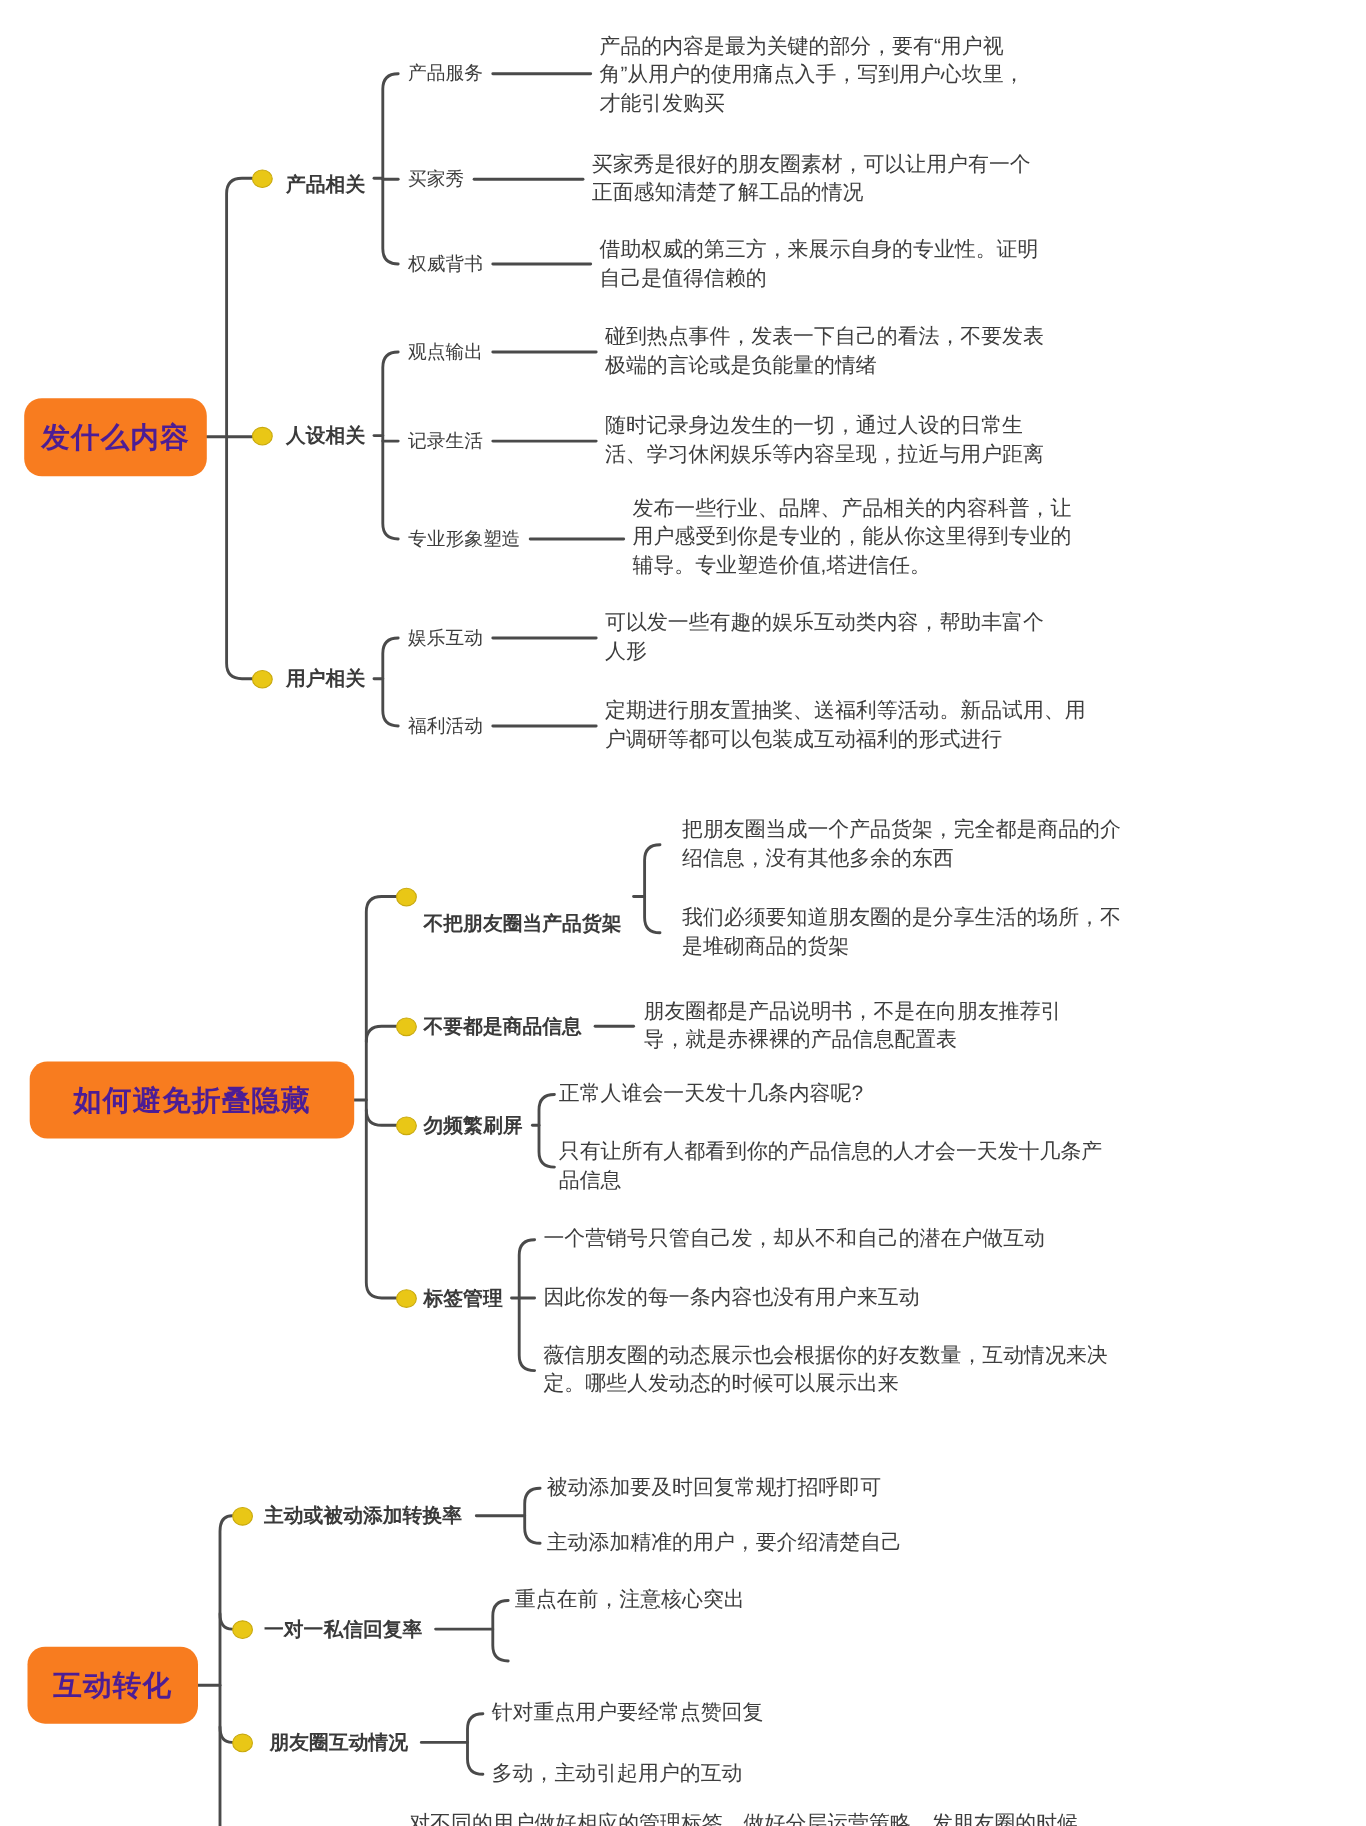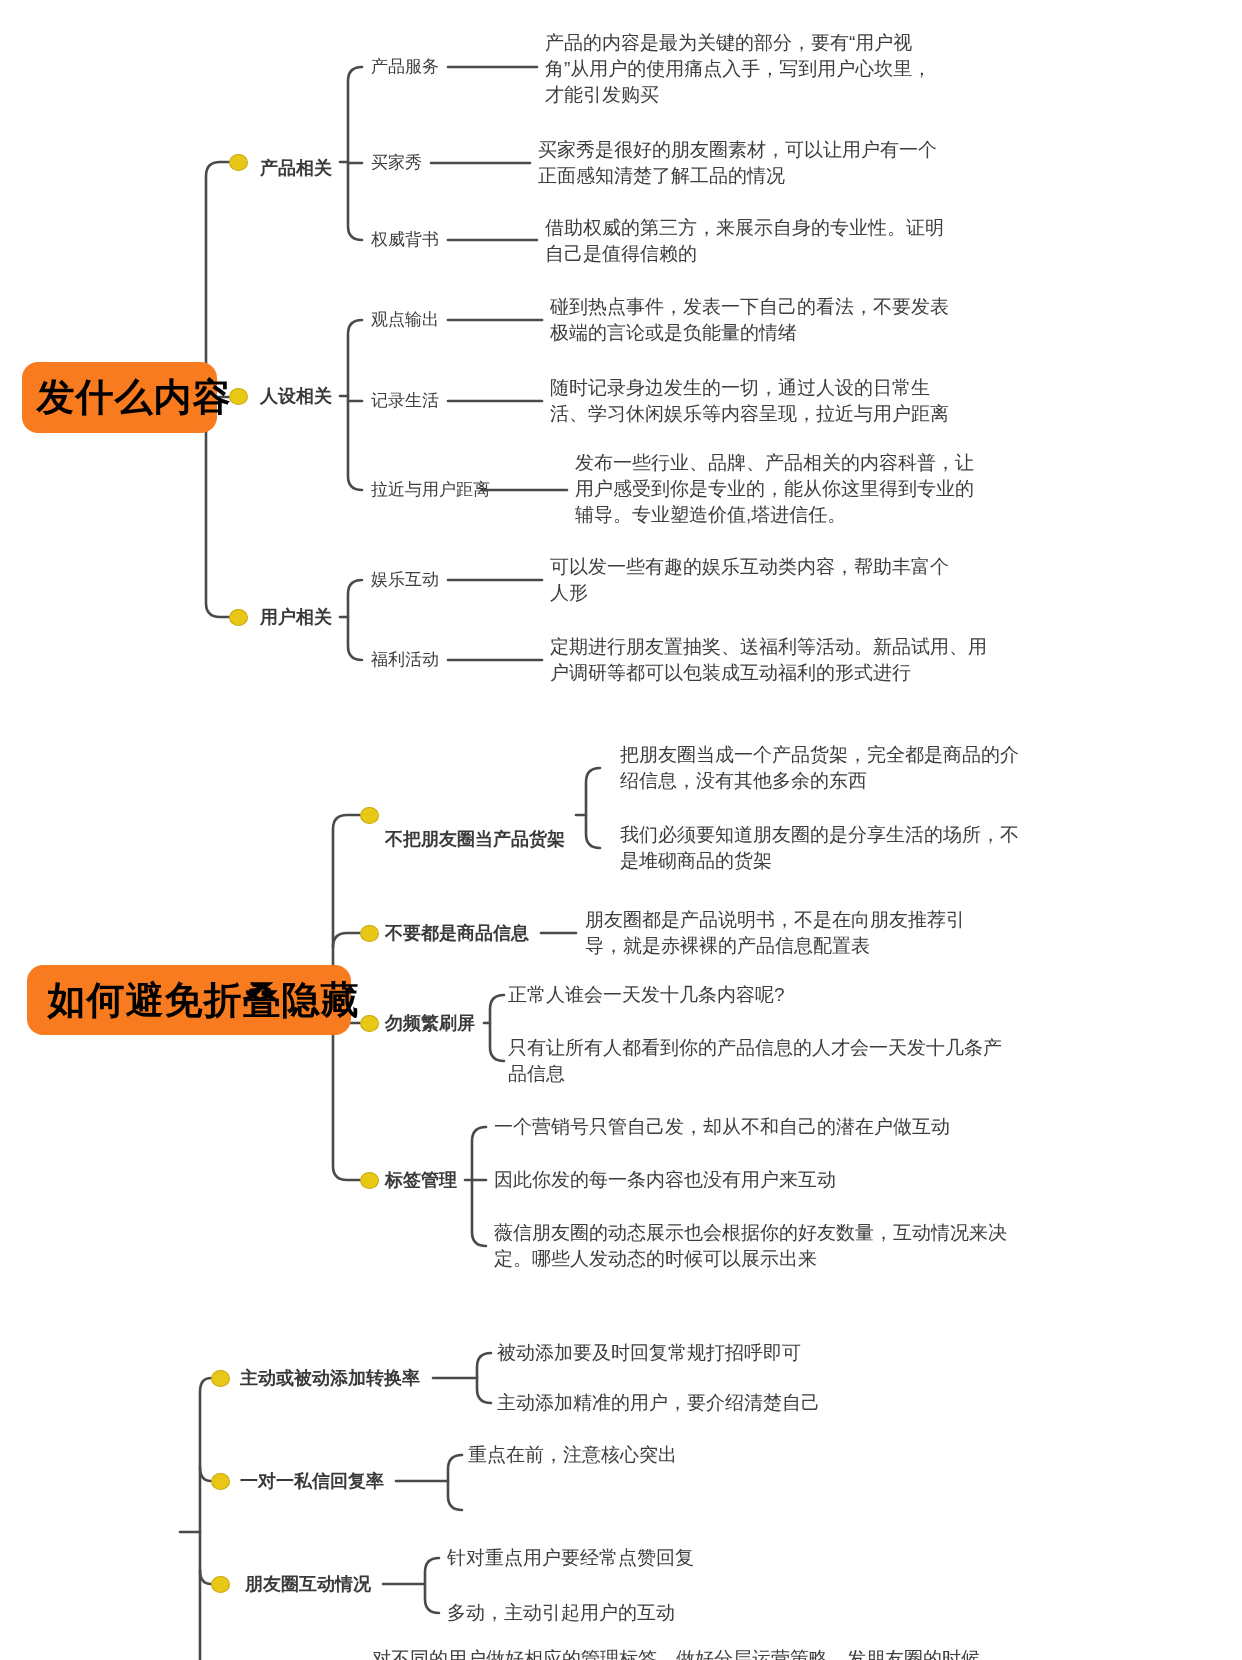--- a/index.html
+++ b/index.html
@@ -3,23 +3,23 @@
 <meta charset="utf-8">
 <style>
   html,body{margin:0;padding:0;background:#ffffff;}
   .canvas{
     position:relative;width:1242px;height:1660px;overflow:hidden;background:#ffffff;
     font-family:"Liberation Sans","DejaVu Sans",sans-serif;
   }
   .connectors{position:absolute;left:0;top:0;width:1242px;height:1660px;}
   .connectors path{fill:none;stroke:#4a4a4a;stroke-width:2.6;stroke-linecap:round;}
   .root{
-    position:absolute;background:#f87c1f;color:#000000;font-weight:700;font-size:38px;
+    position:absolute;background:#f87c1f;color:#4c1d95;font-weight:700;font-size:26px;
     border-radius:16px;display:flex;align-items:center;justify-content:center;
-    letter-spacing:1px;white-space:nowrap;padding-left:29px;
+    letter-spacing:1px;white-space:nowrap;
   }
   .dot{
     position:absolute;width:19px;height:17px;border-radius:50%;
     background:#e9c716;border:1px solid #c9a90e;box-sizing:border-box;
   }
   .bl{position:absolute;font-size:18px;font-weight:700;color:#3a3a3a;line-height:24px;white-space:nowrap;}
   .cl{position:absolute;font-size:17px;font-weight:400;color:#3d3d3d;line-height:24px;white-space:nowrap;}
   .note{position:absolute;font-size:19px;font-weight:400;color:#3d3d3d;line-height:26px;white-space:pre-line;}
 </style>
 </head>
@@ -92,21 +92,21 @@
 自己是值得信赖的</div>
 
   <span class="dot" style="left:229px;top:388px;"></span>
   <div class="bl" style="left:260px;top:384px;">人设相关</div>
   <div class="cl" style="left:371px;top:308px;">观点输出</div>
   <div class="note" style="left:550px;top:294px;">碰到热点事件，发表一下自己的看法，不要发表
 极端的言论或是负能量的情绪</div>
   <div class="cl" style="left:371px;top:389px;">记录生活</div>
   <div class="note" style="left:550px;top:375px;">随时记录身边发生的一切，通过人设的日常生
 活、学习休闲娱乐等内容呈现，拉近与用户距离</div>
-  <div class="cl" style="left:371px;top:478px;">拉近与用户距离</div>
+  <div class="cl" style="left:371px;top:478px;">专业形象塑造</div>
   <div class="note" style="left:575px;top:450px;">发布一些行业、品牌、产品相关的内容科普，让
 用户感受到你是专业的，能从你这里得到专业的
 辅导。专业塑造价值,塔进信任。</div>
 
   <span class="dot" style="left:229px;top:609px;"></span>
   <div class="bl" style="left:260px;top:605px;">用户相关</div>
   <div class="cl" style="left:371px;top:568px;">娱乐互动</div>
   <div class="note" style="left:550px;top:554px;">可以发一些有趣的娱乐互动类内容，帮助丰富个
 人形</div>
   <div class="cl" style="left:371px;top:648px;">福利活动</div>
@@ -133,20 +133,21 @@
   <div class="note" style="left:508px;top:1035px;">只有让所有人都看到你的产品信息的人才会一天发十几条产
 品信息</div>
 
   <span class="dot" style="left:360px;top:1172px;"></span>
   <div class="bl" style="left:385px;top:1168px;">标签管理</div>
   <div class="note" style="left:494px;top:1114px;">一个营销号只管自己发，却从不和自己的潜在户做互动</div>
   <div class="note" style="left:494px;top:1167px;">因此你发的每一条内容也没有用户来互动</div>
   <div class="note" style="left:494px;top:1220px;">薇信朋友圈的动态展示也会根据你的好友数量，互动情况来决
 定。哪些人发动态的时候可以展示出来</div>
 
+  <div class="root" style="left:25px;top:1497px;width:155px;height:70px;">互动转化</div>
 
   <span class="dot" style="left:211px;top:1370px;"></span>
   <div class="bl" style="left:240px;top:1366px;">主动或被动添加转换率</div>
   <div class="note" style="left:497px;top:1340px;">被动添加要及时回复常规打招呼即可</div>
   <div class="note" style="left:497px;top:1390px;">主动添加精准的用户，要介绍清楚自己</div>
 
   <span class="dot" style="left:211px;top:1473px;"></span>
   <div class="bl" style="left:240px;top:1469px;">一对一私信回复率</div>
   <div class="note" style="left:468px;top:1442px;">重点在前，注意核心突出</div>
 

